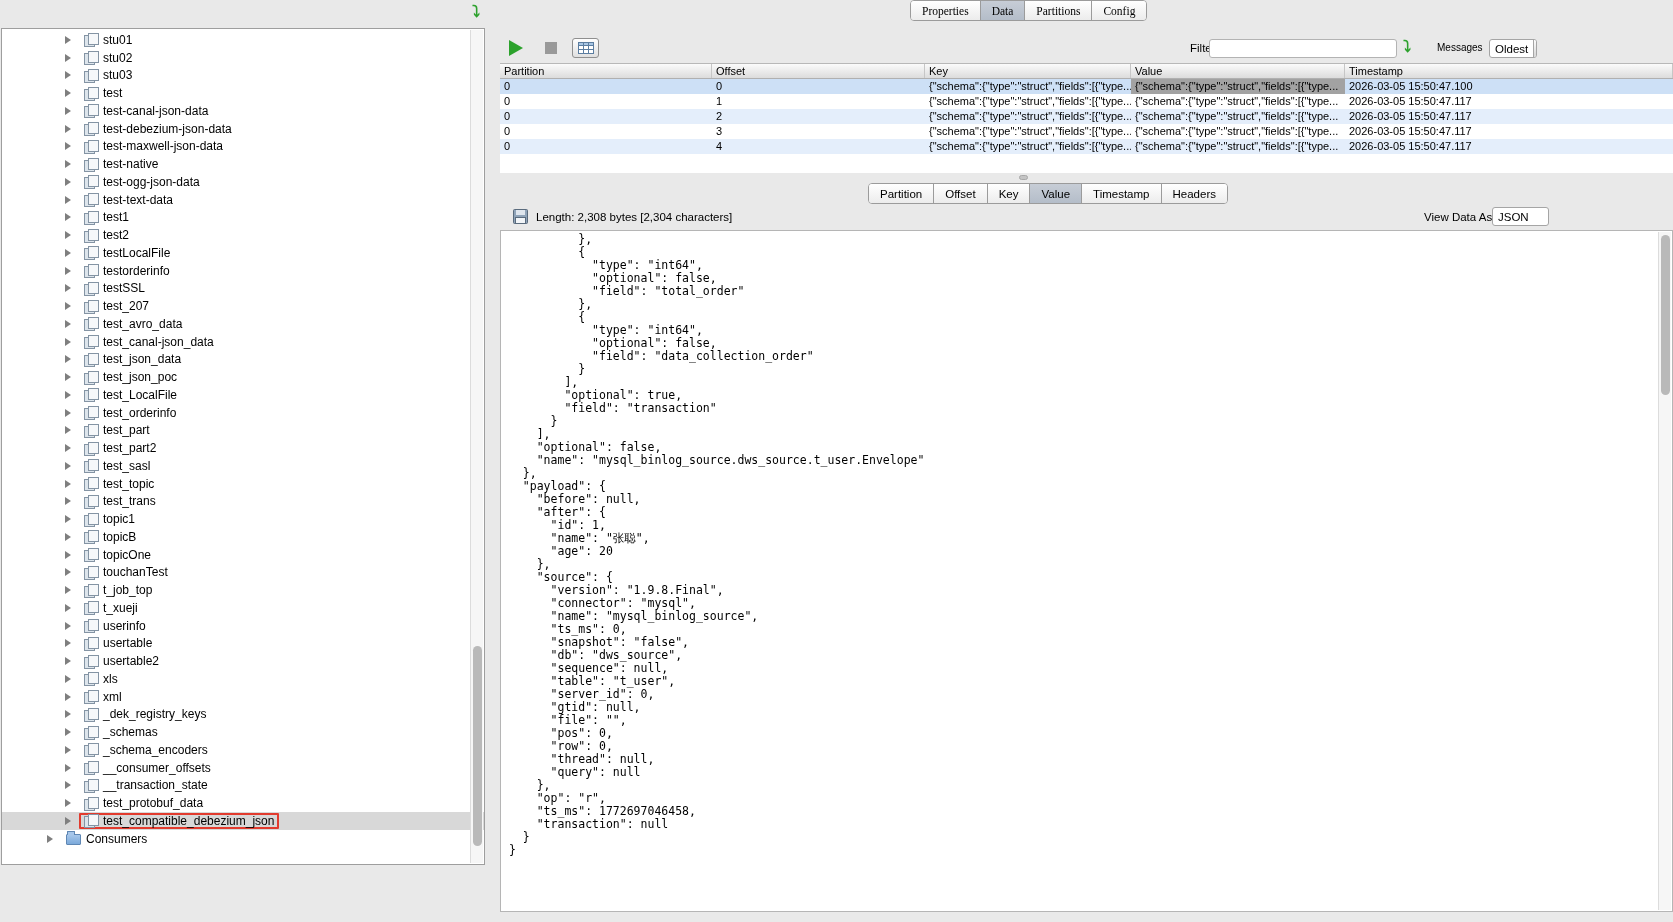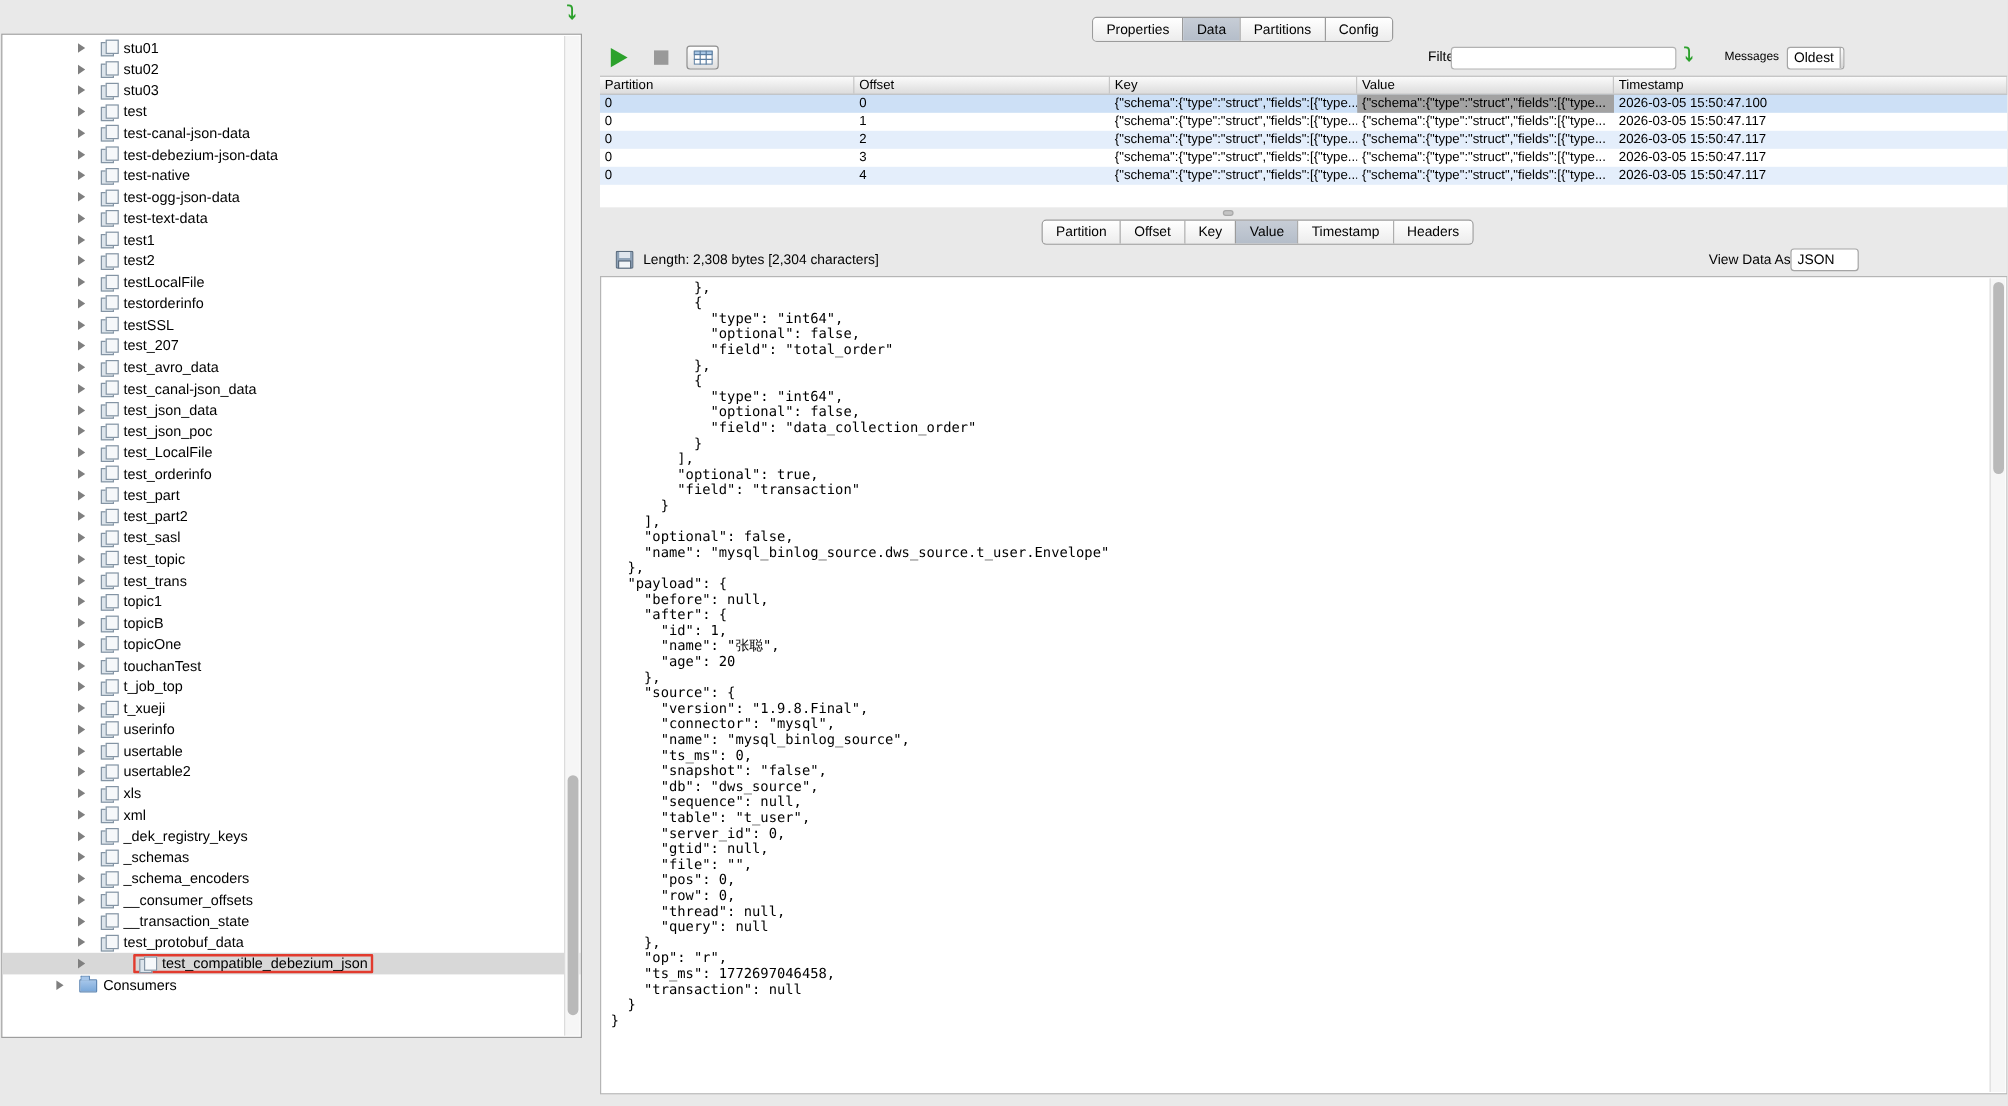--- a/index.html
+++ b/index.html
@@ -1,35 +1,35 @@
 <!DOCTYPE html>
 <html><head>
 <meta charset="utf-8">
 <style>
   *{margin:0;padding:0;box-sizing:border-box;}
   body{font-family:"Liberation Sans",sans-serif;background:#d6d6d6;}
   .app{position:relative;width:1673px;height:922px;background:#e9e9e9;overflow:hidden;color:#000;font-size:12px;}
 
   
-  .window-tabs{position:absolute;left:910px;top:14px;}
+  .window-tabs{position:absolute;left:910px;top:0;font-family:Liberation Serif, serif;}
   .tree-refresh{position:absolute;left:472px;top:3px;}
   .green-arrow{color:#2da12d;font-size:16px;font-weight:bold;line-height:18px;cursor:pointer;display:inline-block;}
 
   .segmented{display:inline-flex;height:21px;border:1px solid #9b9b9b;border-radius:4px;background:#fcfcfc;overflow:hidden;}
   .seg{display:flex;align-items:center;padding:0 11px;font-size:11.5px;border-right:1px solid #9b9b9b;background:linear-gradient(#ffffff,#ececec);cursor:pointer;white-space:nowrap;}
   .seg:last-child{border-right:0;}
   .seg.active{background:linear-gradient(#c7cdd6,#b4bdc9);}
 
   
   .tree-panel{position:absolute;left:1px;top:28px;width:484px;height:837px;background:#fff;border:1px solid #9e9e9e;overflow:hidden;padding-top:2px;}
   .tree-row{height:17.75px;display:flex;align-items:center;white-space:nowrap;cursor:default;}
   .tree-row .tri{width:0;height:0;border-left:6px solid #7f7f7f;border-top:4px solid transparent;border-bottom:4px solid transparent;margin-left:63px;flex:0 0 auto;}
   .tree-row.consumers .tri{margin-left:45px;}
   .lblwrap{display:inline-flex;align-items:center;gap:5px;margin-left:8px;padding:0 3px;height:16px;border:2px solid transparent;border-radius:1px;}
-  .tree-row.selected{background:#d8d8d8;gap:32px;}
+  .tree-row.selected{background:#d8d8d8;}
   .tree-row.selected .lblwrap{border-color:#e23b2e;}
   .lbl{font-size:12px;}
   .topic-icon{position:relative;width:14px;height:13px;flex:0 0 auto;}
   .topic-icon::before{content:"";position:absolute;left:0;top:2px;width:9px;height:10px;border:1px solid #8494a4;background:#dde5ec;}
   .topic-icon::after{content:"";position:absolute;left:4px;top:0;width:9px;height:10px;border:1px solid #8494a4;background:#f6f8fa;}
   .folder-icon{position:relative;width:15px;height:11px;background:linear-gradient(#a6c6ea,#7ba9da);border:1px solid #5f87b4;border-radius:1px;flex:0 0 auto;margin-top:2px;}
   .folder-icon::before{content:"";position:absolute;left:0;top:-4px;width:6px;height:3px;background:#a6c6ea;border:1px solid #5f87b4;border-bottom:0;border-radius:1px 1px 0 0;}
 
   
   .vscroll{position:absolute;top:1px;right:1px;bottom:1px;width:13px;background:#f6f6f6;border-left:1px solid #dcdcdc;}
@@ -133,20 +133,27 @@
           <span class="lblwrap">
             <span class="topic-icon"></span>
             <span class="lbl">test-canal-json-data</span>
           </span>
         </div>
         <div class="tree-row">
           <span class="tri"></span>
           <span class="lblwrap">
             <span class="topic-icon"></span>
             <span class="lbl">test-debezium-json-data</span>
+          </span>
+        </div>
+        <div class="tree-row">
+          <span class="tri"></span>
+          <span class="lblwrap">
+            <span class="topic-icon"></span>
+            <span class="lbl">test-maxwell-json-data</span>
           </span>
         </div>
         <div class="tree-row">
           <span class="tri"></span>
           <span class="lblwrap">
             <span class="topic-icon"></span>
             <span class="lbl">test-native</span>
           </span>
         </div>
         <div class="tree-row">

